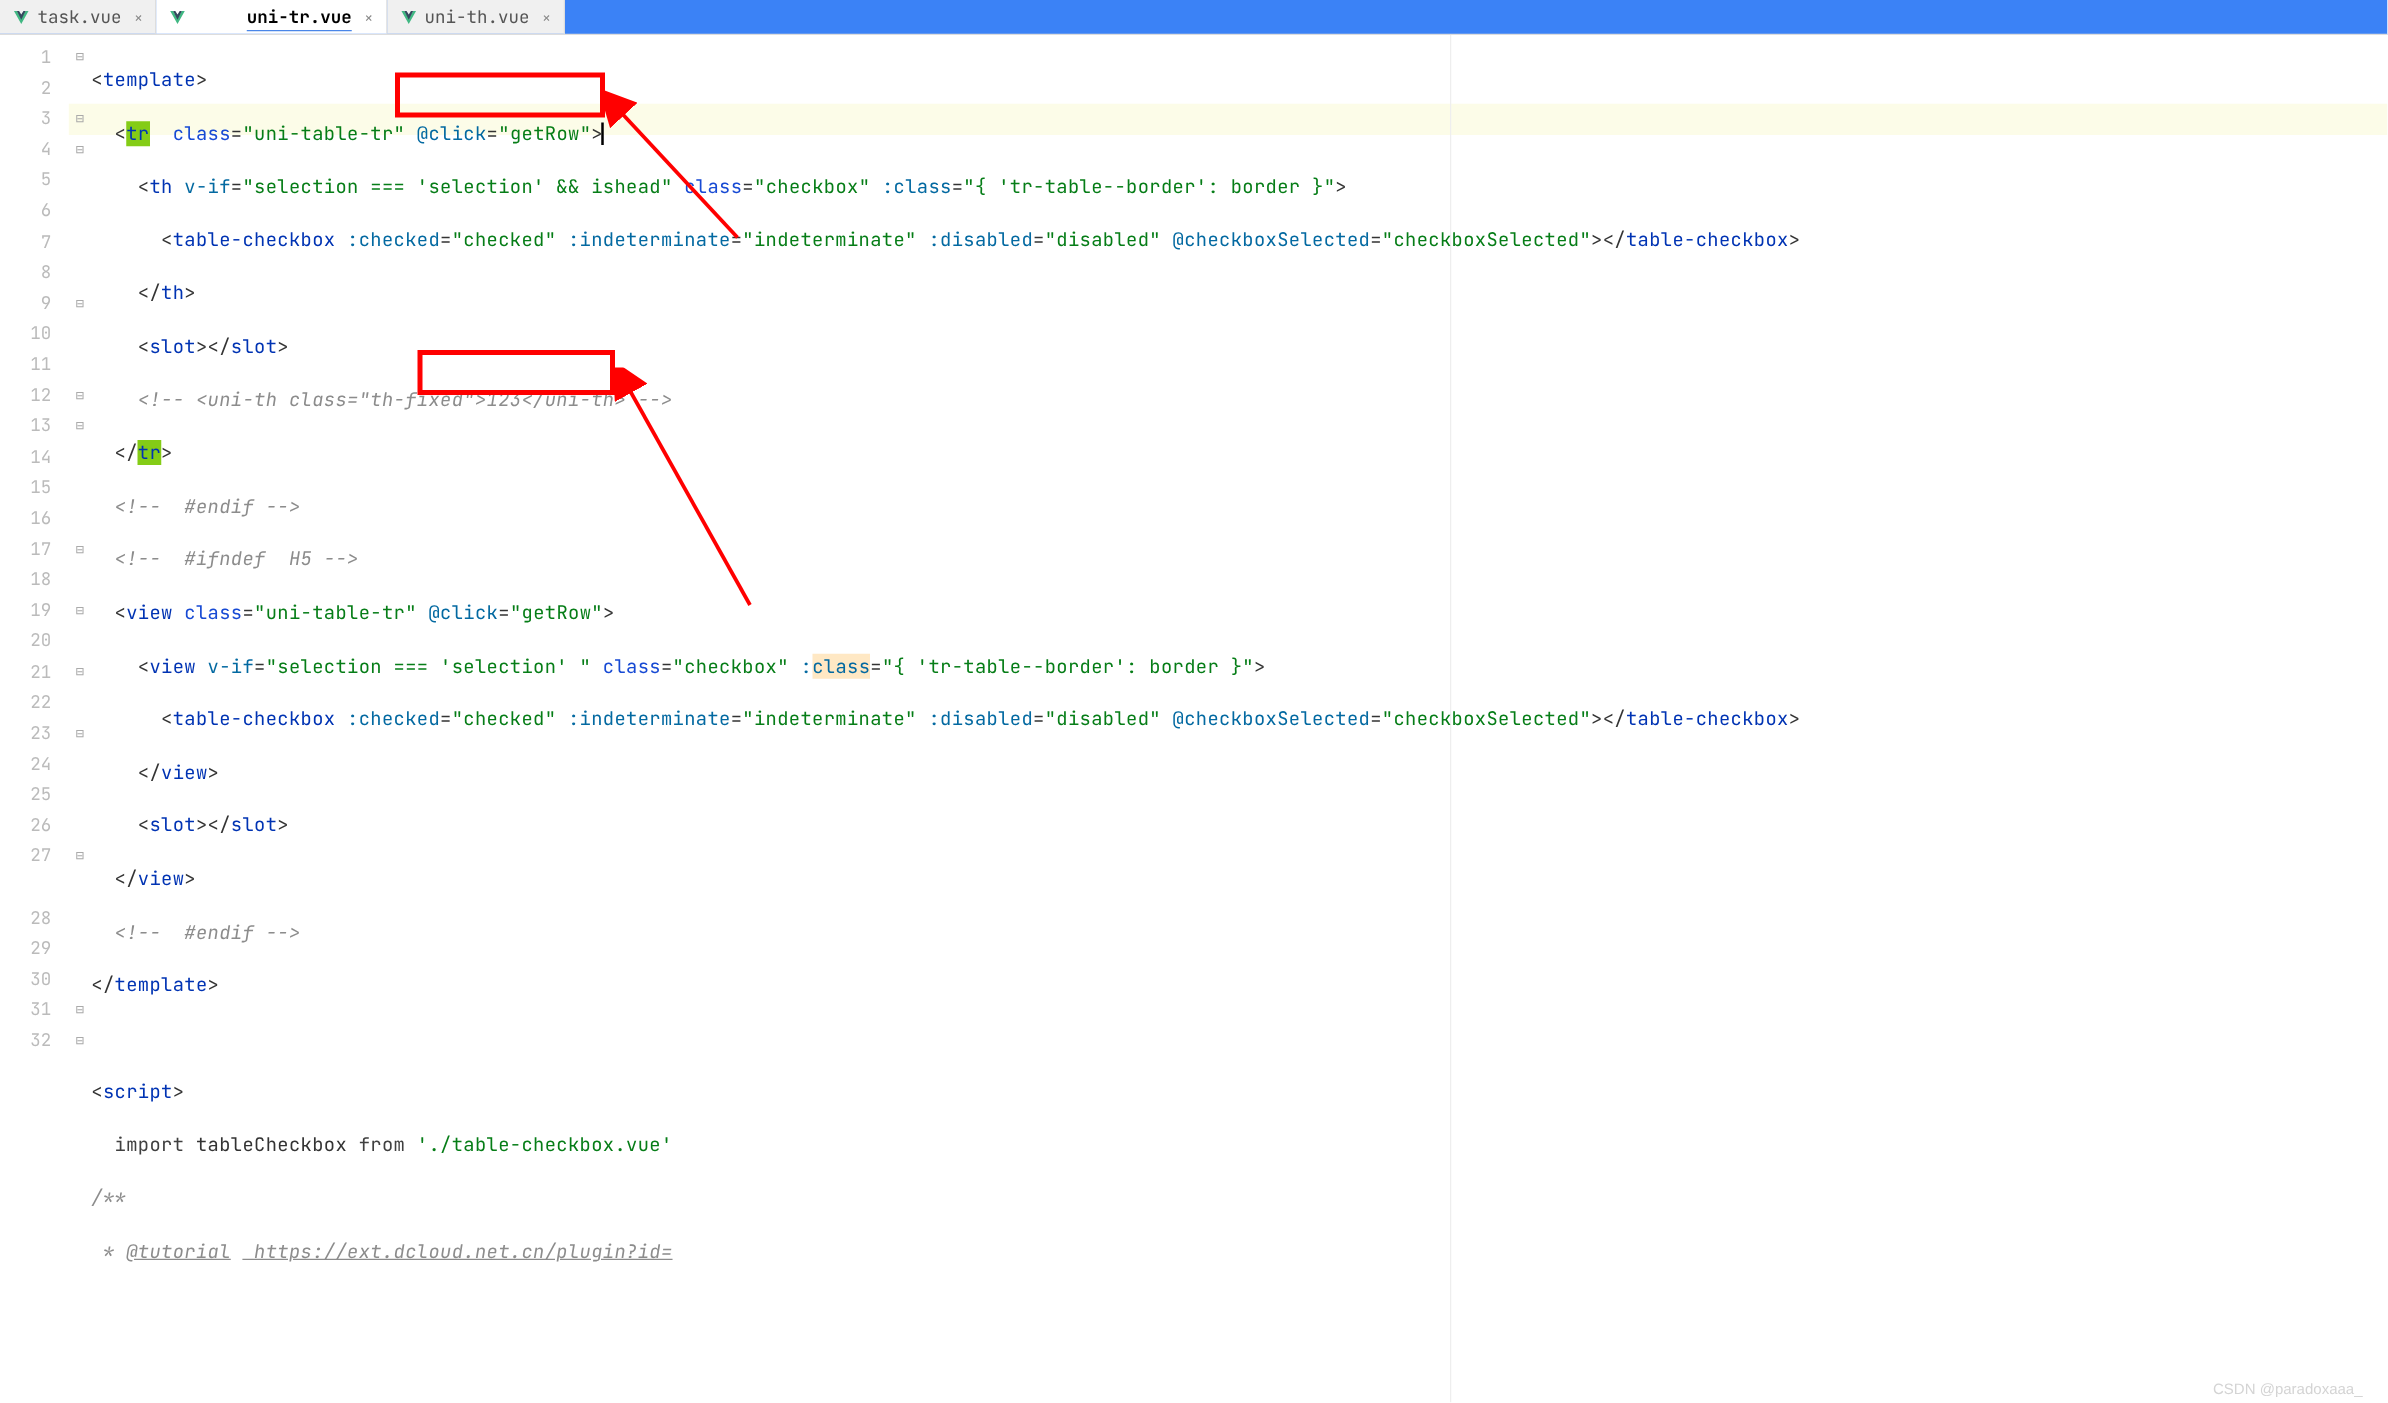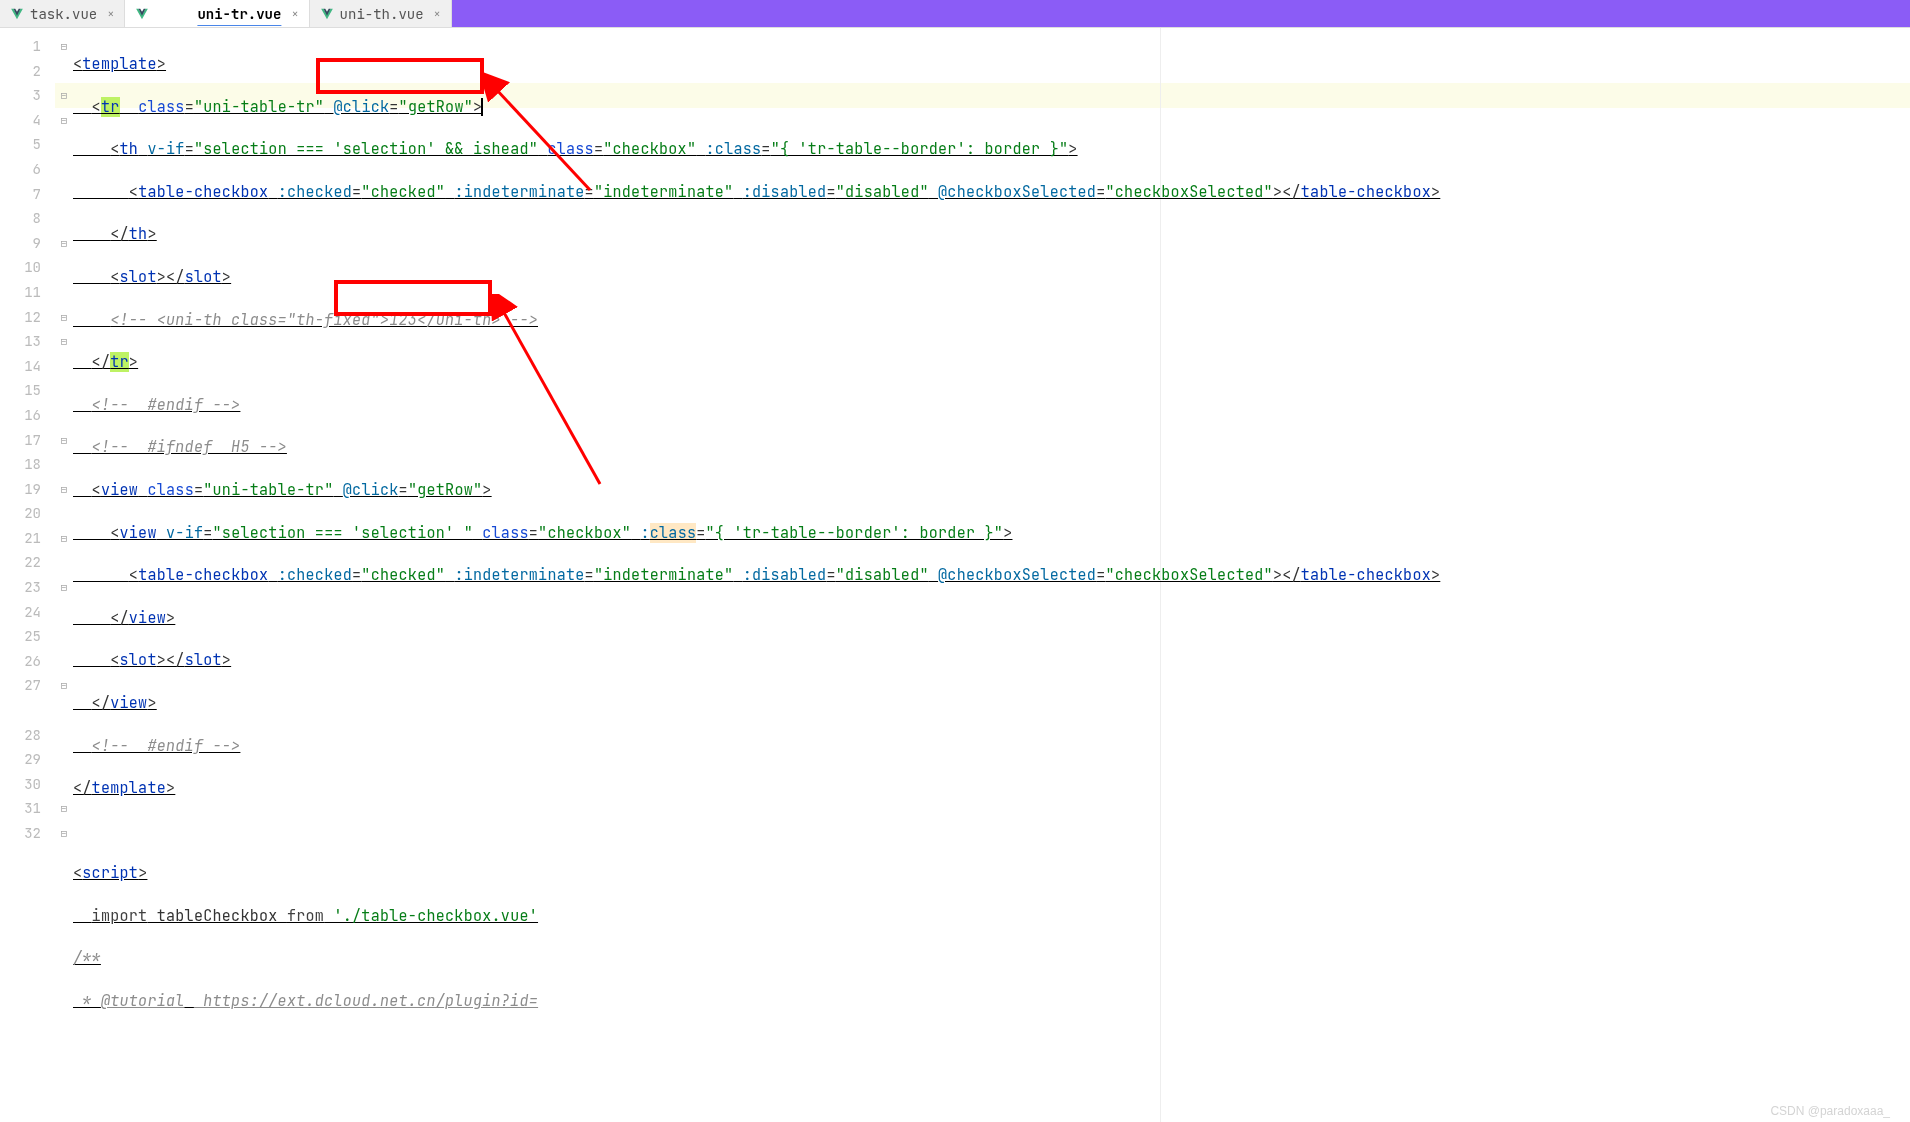--- a/index.html
+++ b/index.html
@@ -7,21 +7,21 @@
       font-family: "JetBrains Mono", Consolas, "Courier New", monospace;
       font-size: 14px;
       background: #ffffff;
       overflow: hidden;
       height: 1122px;
       width: 1910px;
       position: relative;
     }
     .tabs {
       display: flex;
-      background: #8b5cf6;
+      background: #3b82f6;
       border-bottom: 1px solid #ddd;
       height: 28px;
       align-items: stretch;
     }
     .tab {
       display: flex;
       align-items: center;
       padding: 0 10px;
       border-right: 1px solid #ddd;
       cursor: pointer;
@@ -86,21 +86,20 @@
       padding-top: 6px;
       white-space: pre;
       font-family: inherit;
       position: relative;
     }
     .line {
       height: 24.6px;
       line-height: 24.6px;
       font-size: 15px;
       letter-spacing: 0.3px;
-      text-decoration: underline;
     }
     .line3-bg {
       position: absolute;
       left: 0; right: 0;
       top: calc(6px + 24.6px * 2);
       height: 24.6px;
       background: #fcfce8;
       z-index: -1;
     }
     .right-border {
@@ -112,21 +111,21 @@
       background: #eee;
     }
     
     .p { color: #333; }
     .tag { color: #0033b3; }
     .attr { color: #174ad4; }
     .str { color: #067d17; }
     .comment { color: #8c8c8c; font-style: italic; }
     .kw { color: #404040; }
     .dir { color: #0369a1; }
-    .hl-tag { background: #bef264; }
+    .hl-tag { background: #84cc16; }
     .hl-occ { background: #ffe8c4; }
     .underline { text-decoration: underline; }
     .cursor {
       display: inline-block;
       width: 1.5px;
       height: 18px;
       background: #000;
       vertical-align: middle;
       margin-left: -1px;
     }

